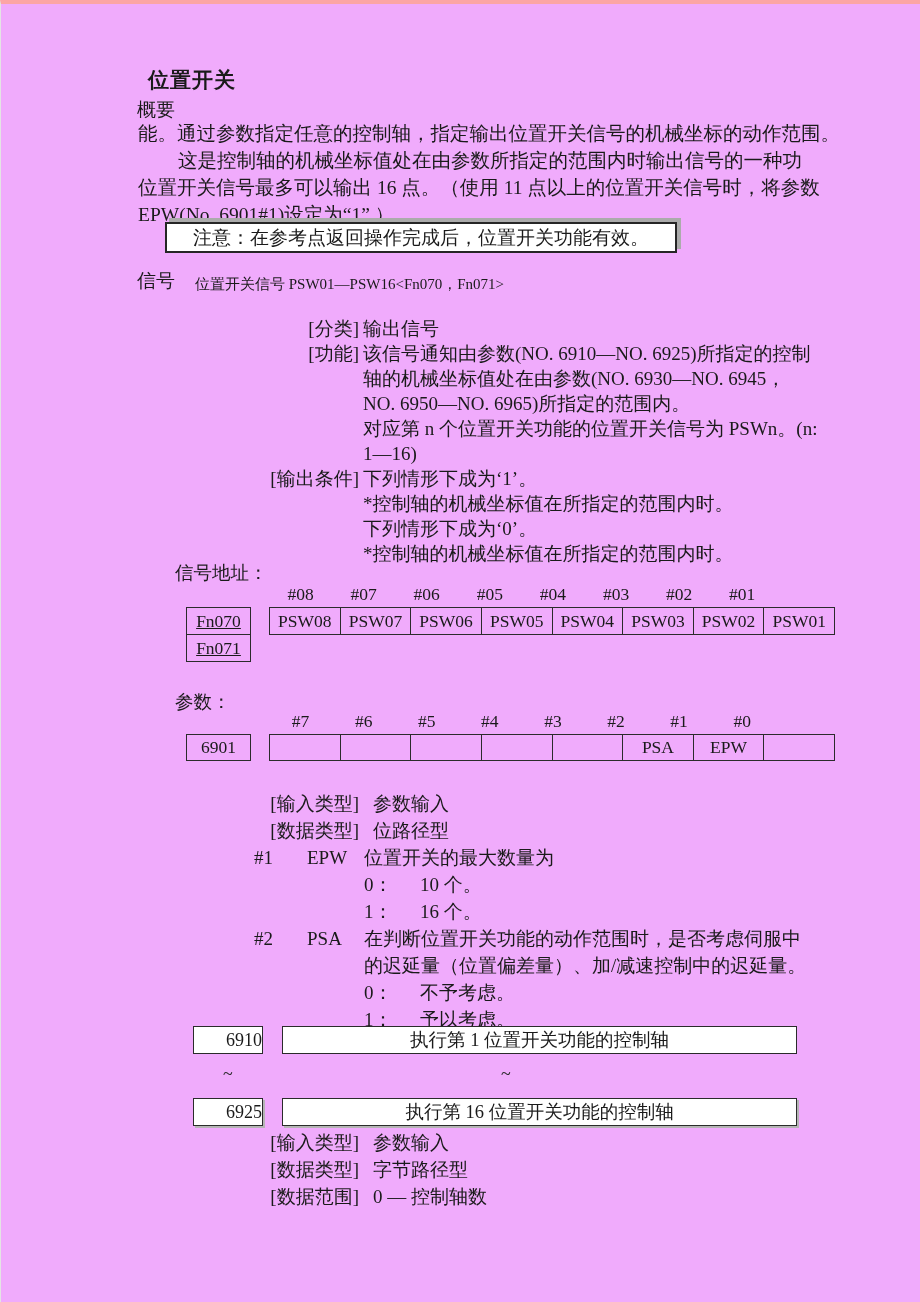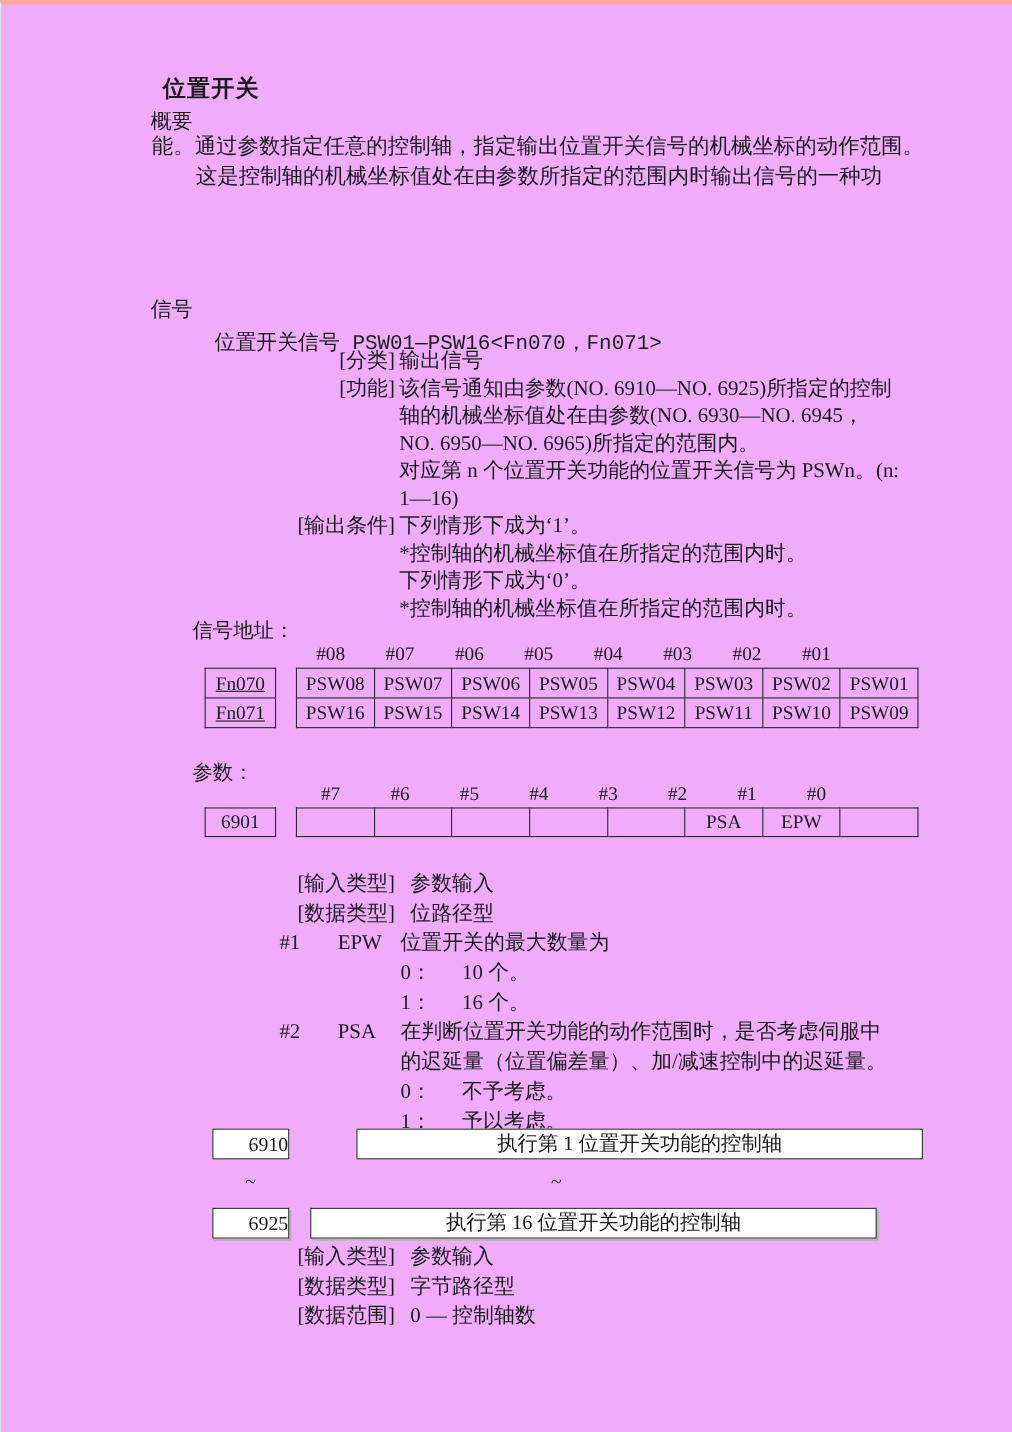--- a/index.html
+++ b/index.html
@@ -15,21 +15,21 @@
   .overview-head{left:136px;top:93px;}
   .signal-head{left:136px;top:264px;}
   .para{left:137px;top:116px;width:672px;font-size:19.5px;line-height:27px;}
   .para .ln{white-space:nowrap;}
   .para .ln.indent{padding-left:40px;}
   .note-box{
     left:164px;top:218px;width:508px;height:27px;
     border:2px solid #262626;box-shadow:4px -4px 0 #ababab;
     text-align:center;line-height:27px;font-size:19px;background:#fff;
   }
-  .signal-title{left:194px;top:294px;font-size:19px;white-space:nowrap;font-family:Liberation Mono, monospace;}
+  .signal-title{left:194px;top:271px;font-size:15px;white-space:nowrap;}
   .entries{left:137px;top:312px;font-size:19px;line-height:25px;}
   .entry{display:flex;align-items:flex-start;}
   .entry-label{width:221px;text-align:right;flex:none;}
   .entry-content{margin-left:4px;}
   .entry-content .ln{white-space:nowrap;}
   .addr-head{left:174px;top:556px;font-size:18.5px;}
   .param-head{left:174px;top:685px;font-size:18.5px;}
   .bit-headers{display:grid;grid-template-columns:repeat(8,63.1px);font-size:17.5px;text-align:center;}
   .sig-bit-headers{left:268px;top:580px;}
   .par-bit-headers{left:268px;top:707px;}
@@ -58,42 +58,45 @@
   .pdetail .opttxt{position:absolute;left:419px;white-space:nowrap;}
   .pnum-box{
     width:68px;height:26px;border:1.6px solid #2b2b2b;background:#fff;
     text-align:right;line-height:26px;font-size:18px;
   }
   .pdesc-box{
     width:513px;height:26px;border:1.6px solid #2b2b2b;background:#fff;
     text-align:center;line-height:26px;font-size:18.5px;
   }
   .box-6910-num{left:192px;top:1022px;}
-  .box-6910-desc{left:281px;top:1022px;margin-left:42px;}
+  .box-6910-desc{left:281px;top:1022px;}
   .box-6925-num{left:192px;top:1094px;box-shadow:2px 2px 0 #b5b5b5;}
   .box-6925-desc{left:281px;top:1094px;box-shadow:2px 2px 0 #b5b5b5;}
   .tilde{font-size:18px;color:#2a2a2a;top:1060px;}
   .tilde-l{left:222px;}
   .tilde-r{left:500px;}
   .pfooter{left:0;top:1125px;font-size:19px;width:920px;}
 </style>
 </head>
 <body>
 
 <div class="page">
 
   <div class="abs doc-title">位置开关</div>
 
   <div class="abs sec-head overview-head">概要</div>
 
   <div class="abs para">
     <div class="ln">能。通过参数指定任意的控制轴，指定输出位置开关信号的机械坐标的动作范围。</div>
     <div class="ln indent">这是控制轴的机械坐标值处在由参数所指定的范围内时输出信号的一种功</div>
-  </div>
-
+    <div class="ln">位置开关信号最多可以输出 16 点。（使用 11 点以上的位置开关信号时，将参数</div>
+    <div class="ln">EPW(No. 6901#1)设定为“1” ）。</div>
+  </div>
+
+  <div class="abs note-box">注意：在参考点返回操作完成后，位置开关功能有效。</div>
 
   <div class="abs sec-head signal-head">信号</div>
 
   <div class="abs signal-title">位置开关信号 PSW01—PSW16&lt;Fn070，Fn071&gt;</div>
 
   <div class="abs entries">
     <div class="entry">
       <div class="entry-label">[分类]</div>
       <div class="entry-content">
         <div class="ln">输出信号</div>
@@ -149,30 +152,20 @@
         <tr>
       <td>PSW08</td>
       <td>PSW07</td>
       <td>PSW06</td>
       <td>PSW05</td>
       <td>PSW04</td>
       <td>PSW03</td>
       <td>PSW02</td>
       <td>PSW01</td>
     </tr>
-    <tr>
-      <td>PSW16</td>
-      <td>PSW15</td>
-      <td>PSW14</td>
-      <td>PSW13</td>
-      <td>PSW12</td>
-      <td>PSW11</td>
-      <td>PSW10</td>
-      <td>PSW09</td>
-    </tr>
   </tbody>
     </table>
 
   <div class="abs sec-head param-head">参数：</div>
 
   <div class="abs bit-headers par-bit-headers">
     <span>#7</span>
     <span>#6</span>
     <span>#5</span>
     <span>#4</span>

